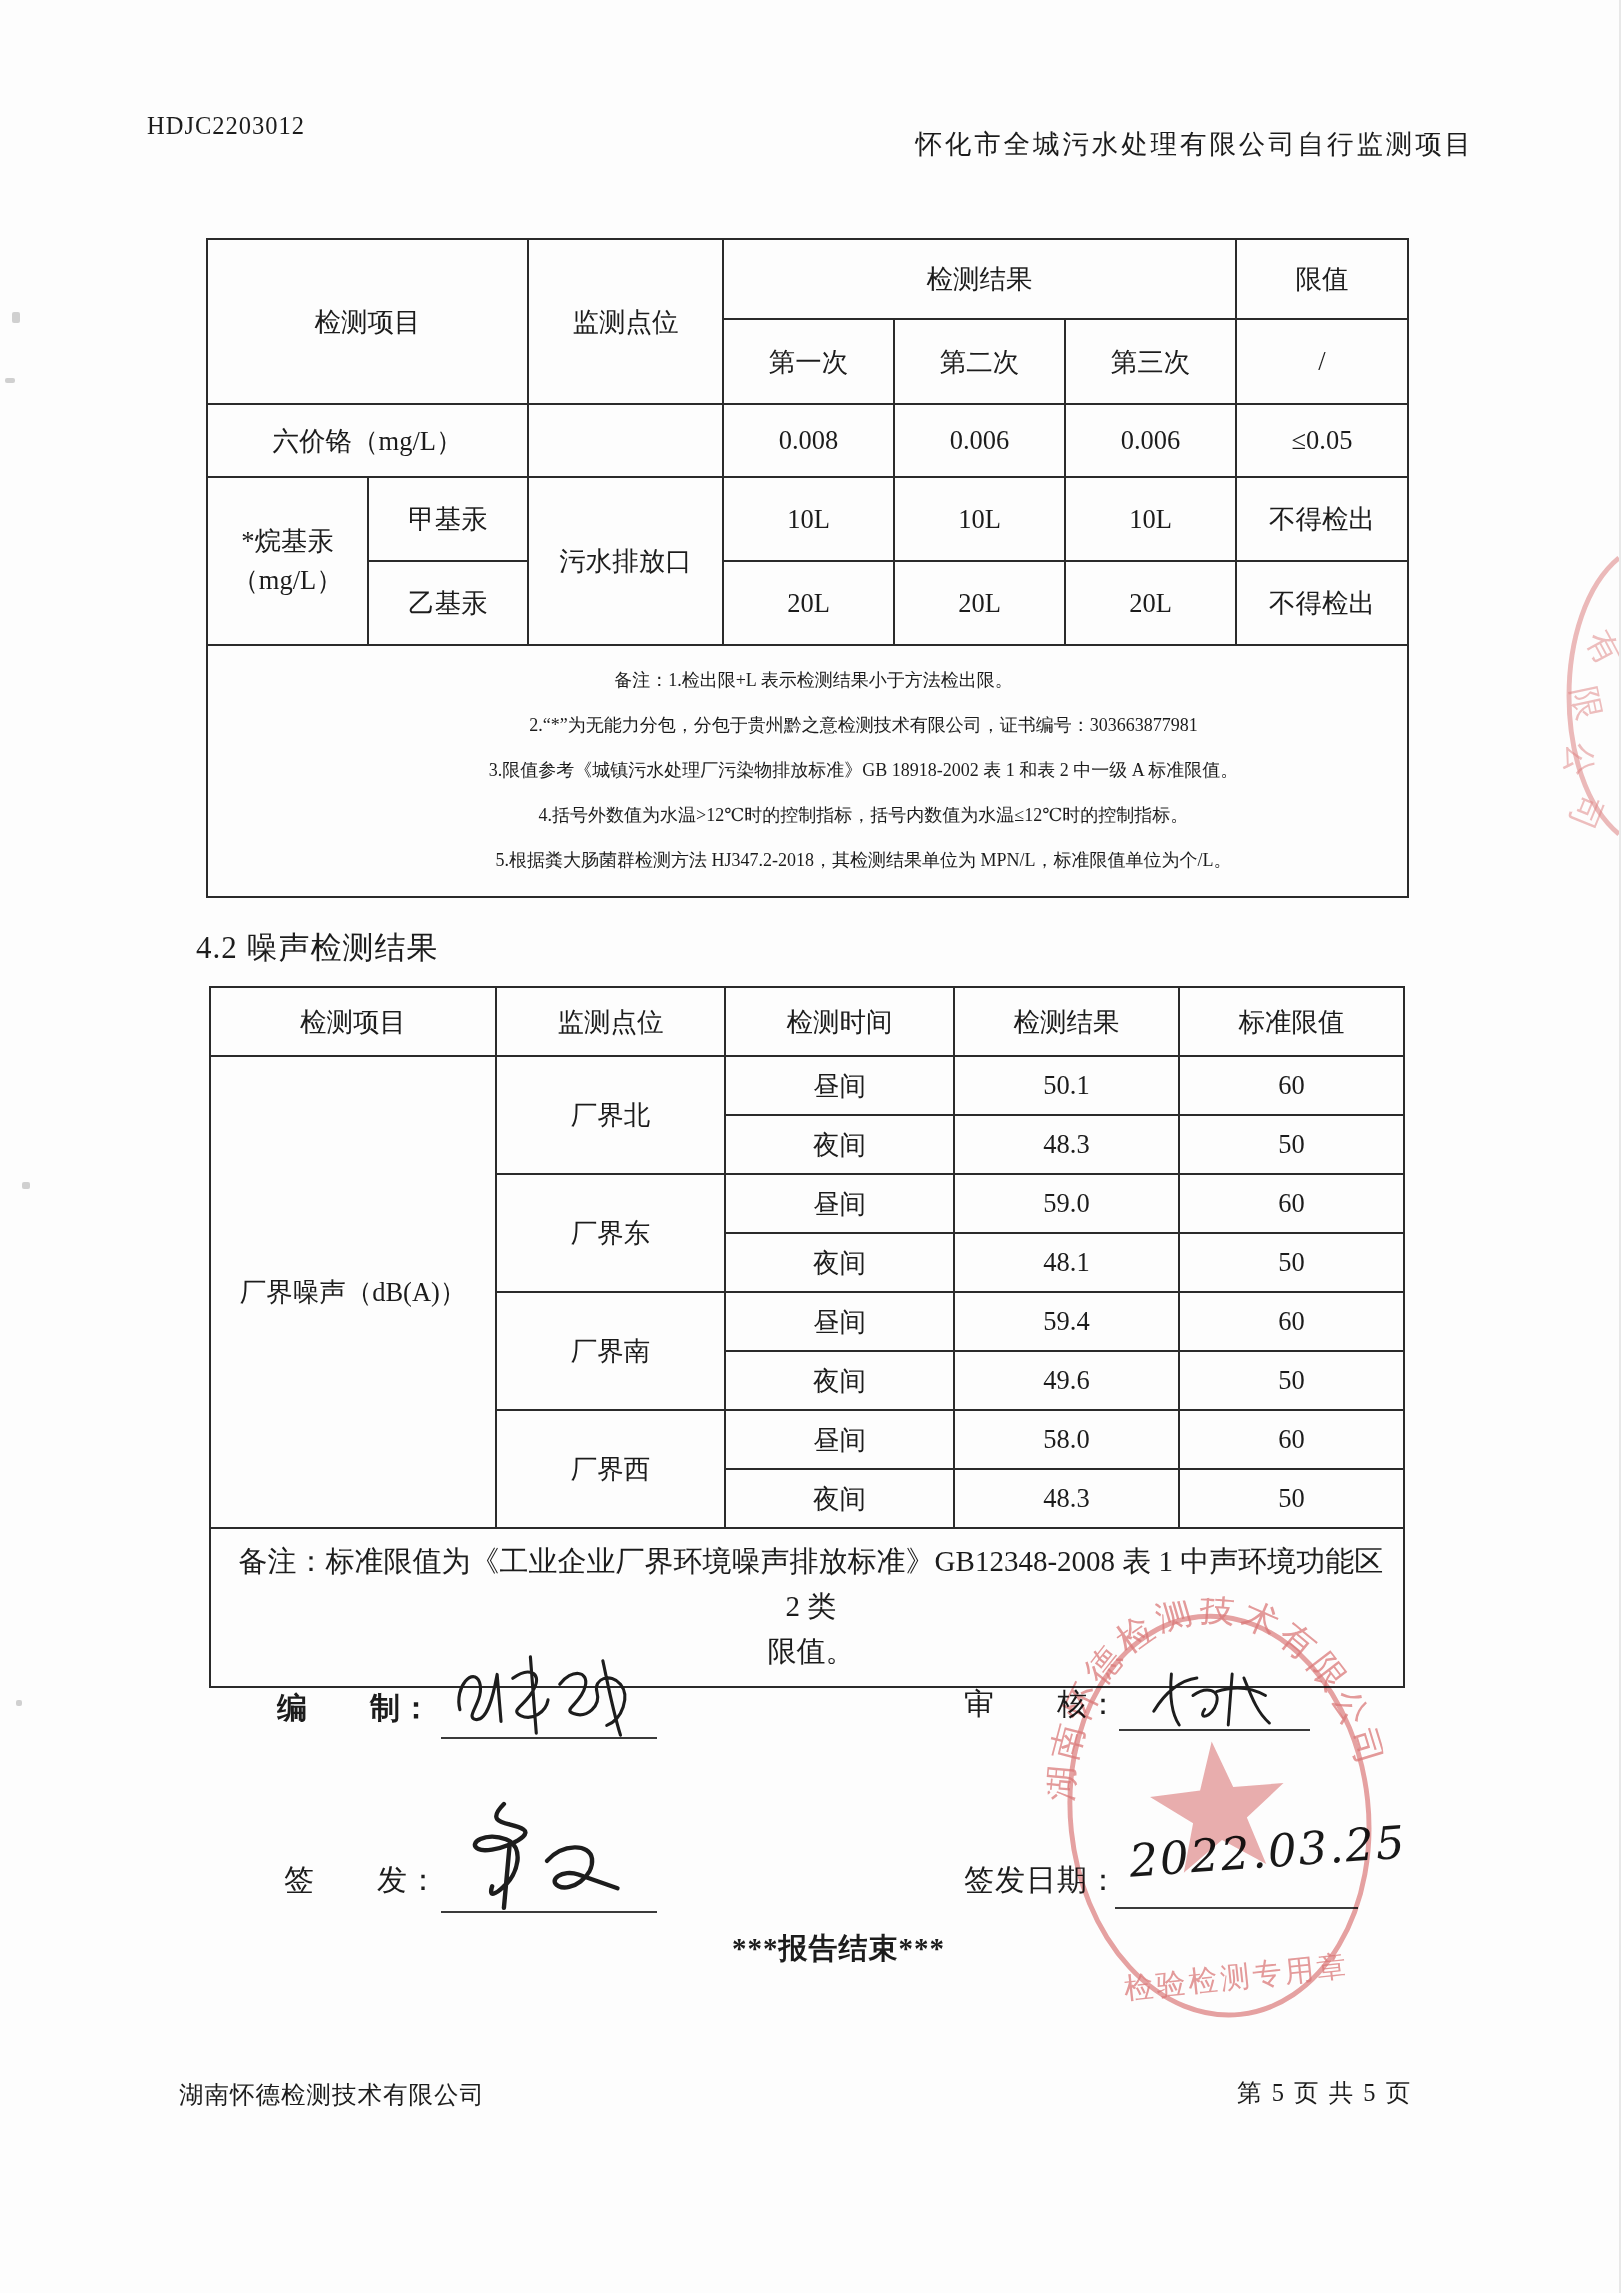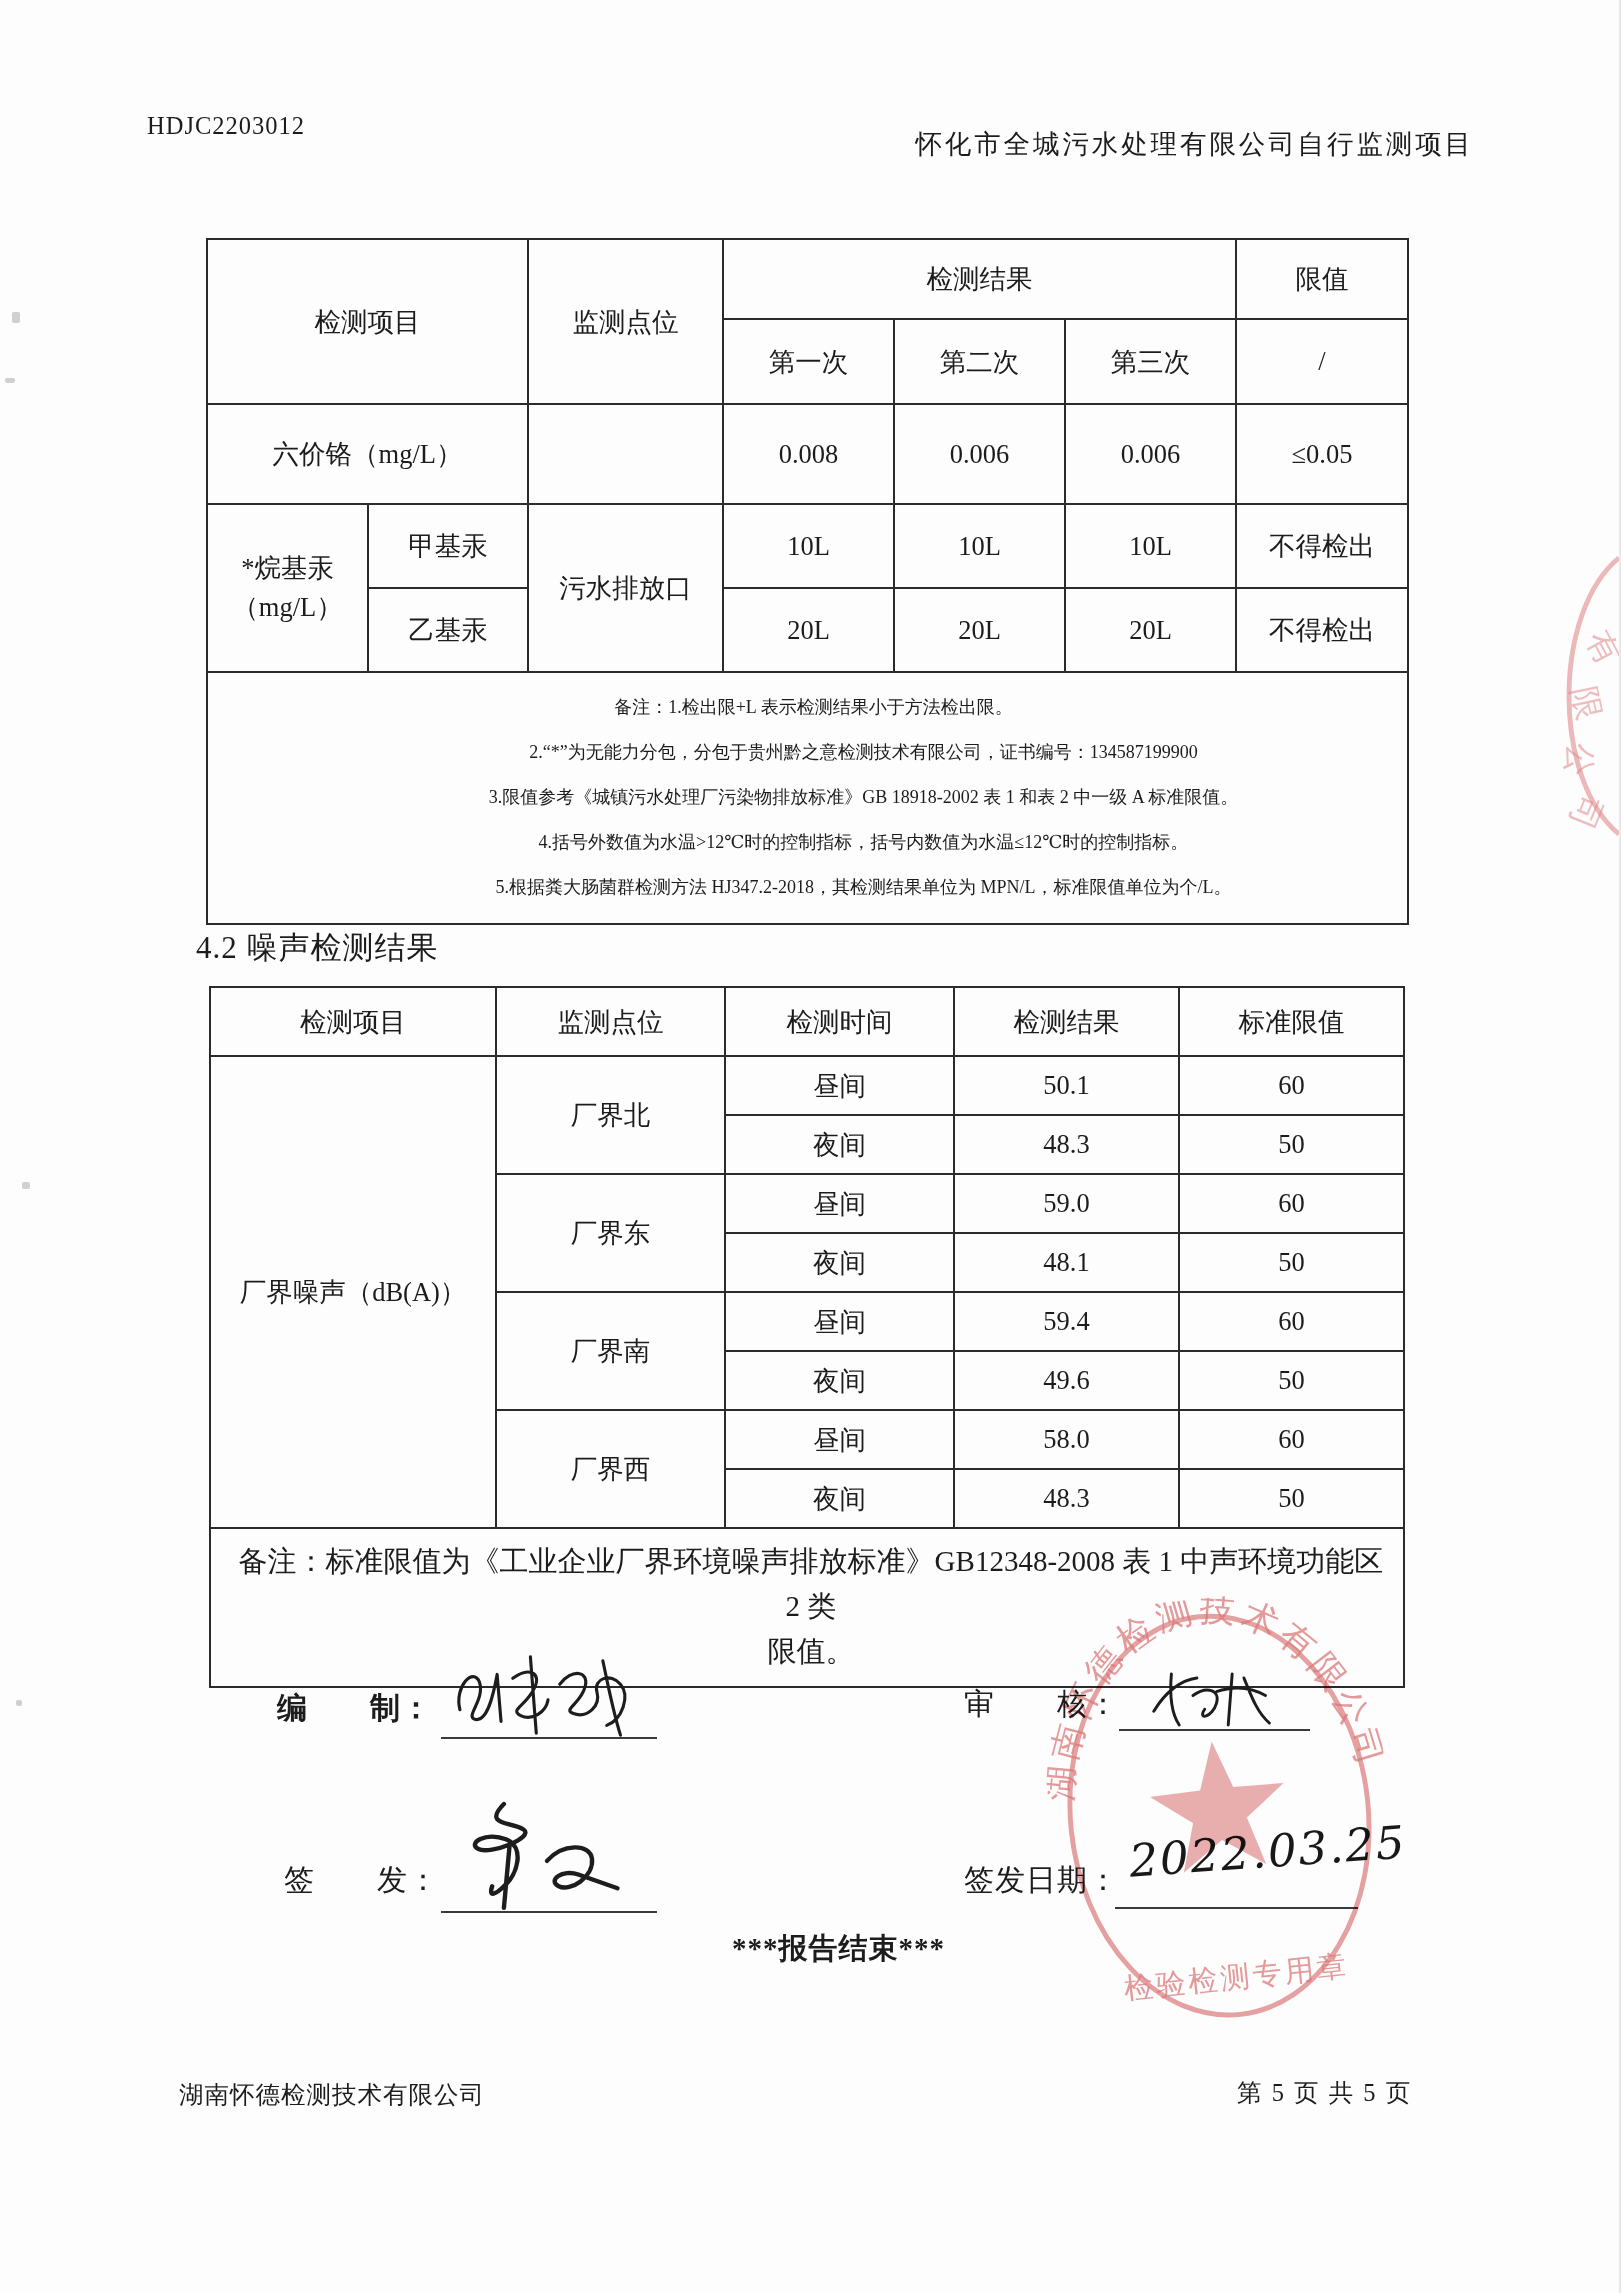--- a/index.html
+++ b/index.html
@@ -86,21 +86,21 @@
       <td rowspan="2">监测点位</td>
       <td colspan="3">检测结果</td>
       <td>限值</td>
     </tr>
     <tr style="height:85px">
       <td>第一次</td>
       <td>第二次</td>
       <td>第三次</td>
       <td>/</td>
     </tr>
-    <tr style="height:100px">
+    <tr style="height:73px">
       <td colspan="2">六价铬（mg/L）</td>
       <td></td>
       <td>0.008</td>
       <td>0.006</td>
       <td>0.006</td>
       <td>≤0.05</td>
     </tr>
     <tr style="height:84px">
       <td rowspan="2" class="two-line">
         <div>*烷基汞</div>
@@ -116,21 +116,21 @@
     <tr style="height:84px">
       <td>乙基汞</td>
       <td>20L</td>
       <td>20L</td>
       <td>20L</td>
       <td>不得检出</td>
     </tr>
     <tr>
       <td colspan="7" class="notes-cell">
         <div class="note-line"><span>备注：</span><span>1.检出限+L 表示检测结果小于方法检出限。</span></div>
-        <div class="note-line indent">2.“*”为无能力分包，分包于贵州黔之意检测技术有限公司，证书编号：134587199900</div>
+        <div class="note-line indent">2.“*”为无能力分包，分包于贵州黔之意检测技术有限公司，证书编号：303663877981</div>
         <div class="note-line indent">3.限值参考《城镇污水处理厂污染物排放标准》GB 18918-2002 表 1 和表 2 中一级 A 标准限值。</div>
         <div class="note-line indent">4.括号外数值为水温&gt;12℃时的控制指标，括号内数值为水温≤12℃时的控制指标。</div>
         <div class="note-line indent">5.根据粪大肠菌群检测方法 HJ347.2-2018，其检测结果单位为 MPN/L，标准限值单位为个/L。</div>
       </td>
     </tr>
   </tbody>
     </table>
 
   <div class="sec-title">4.2 噪声检测结果</div>
 

